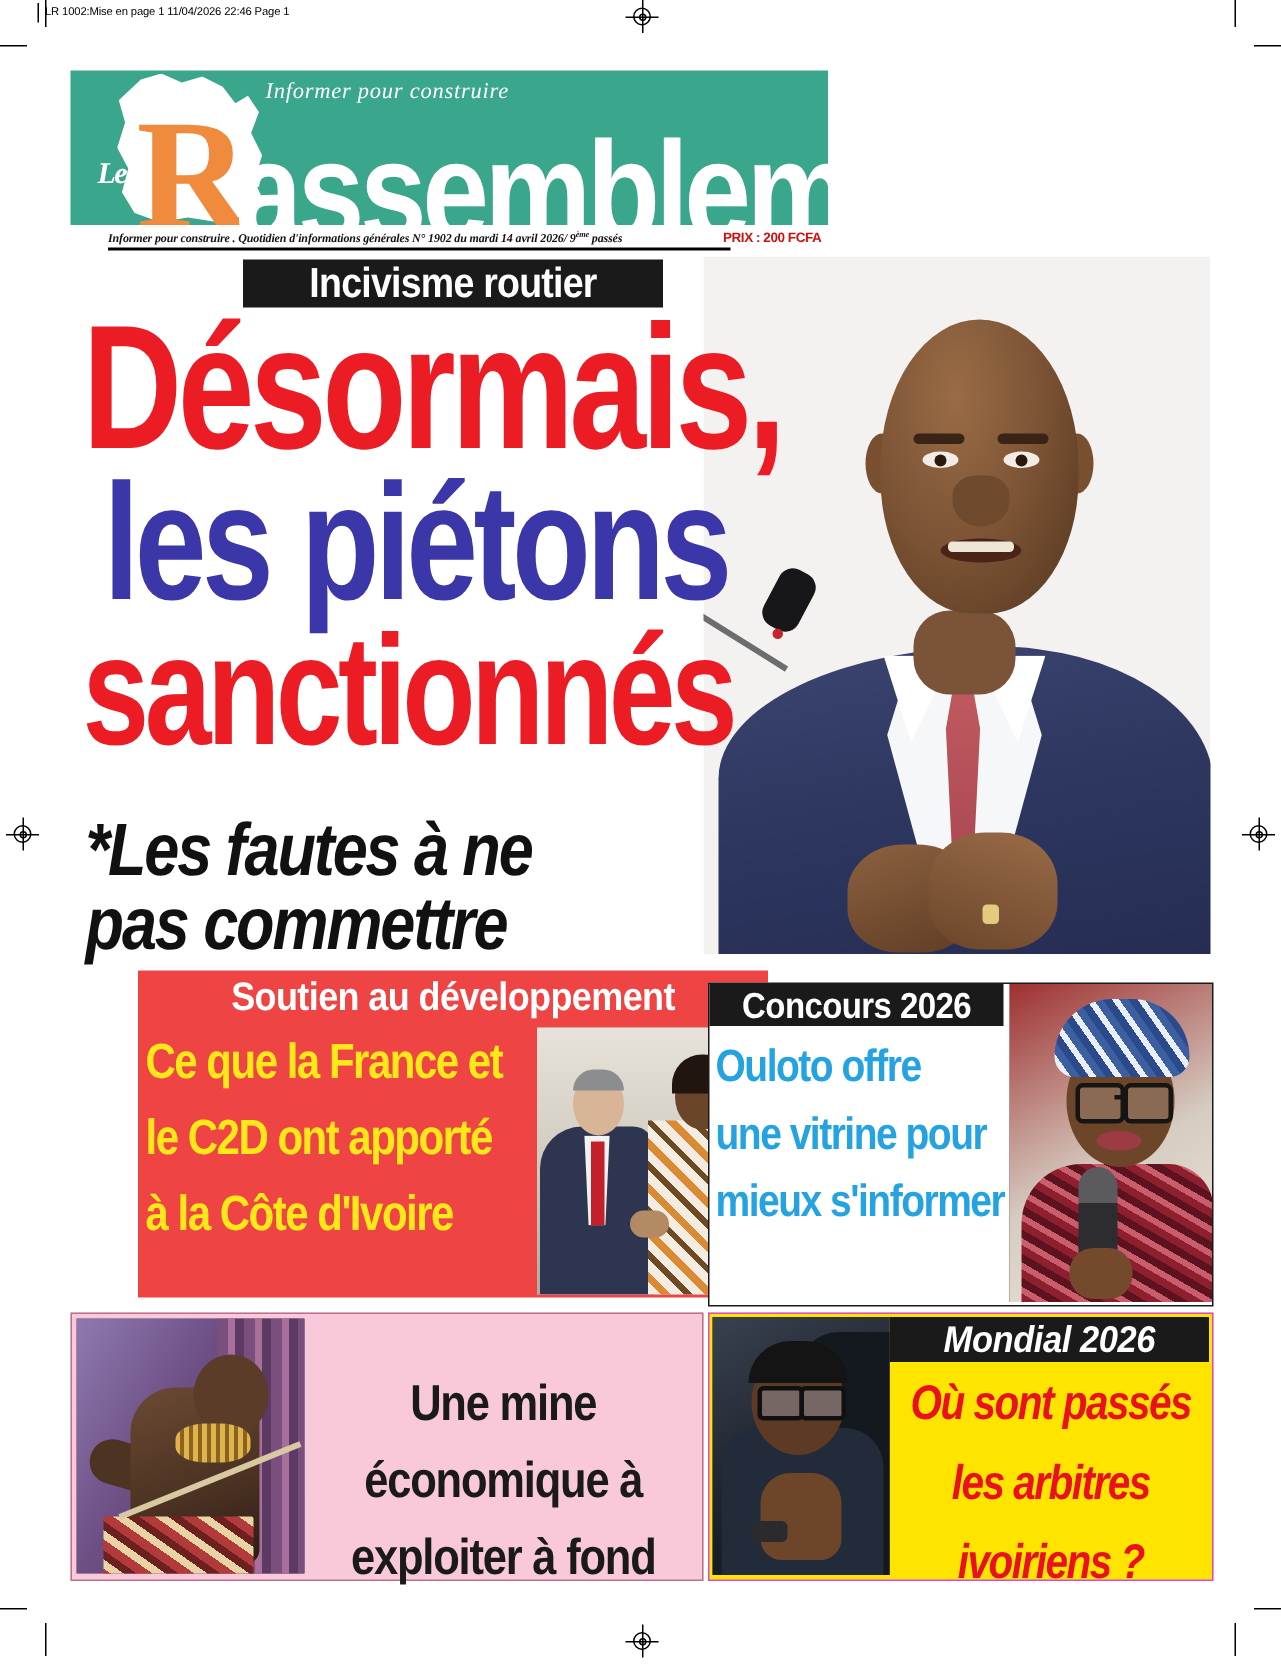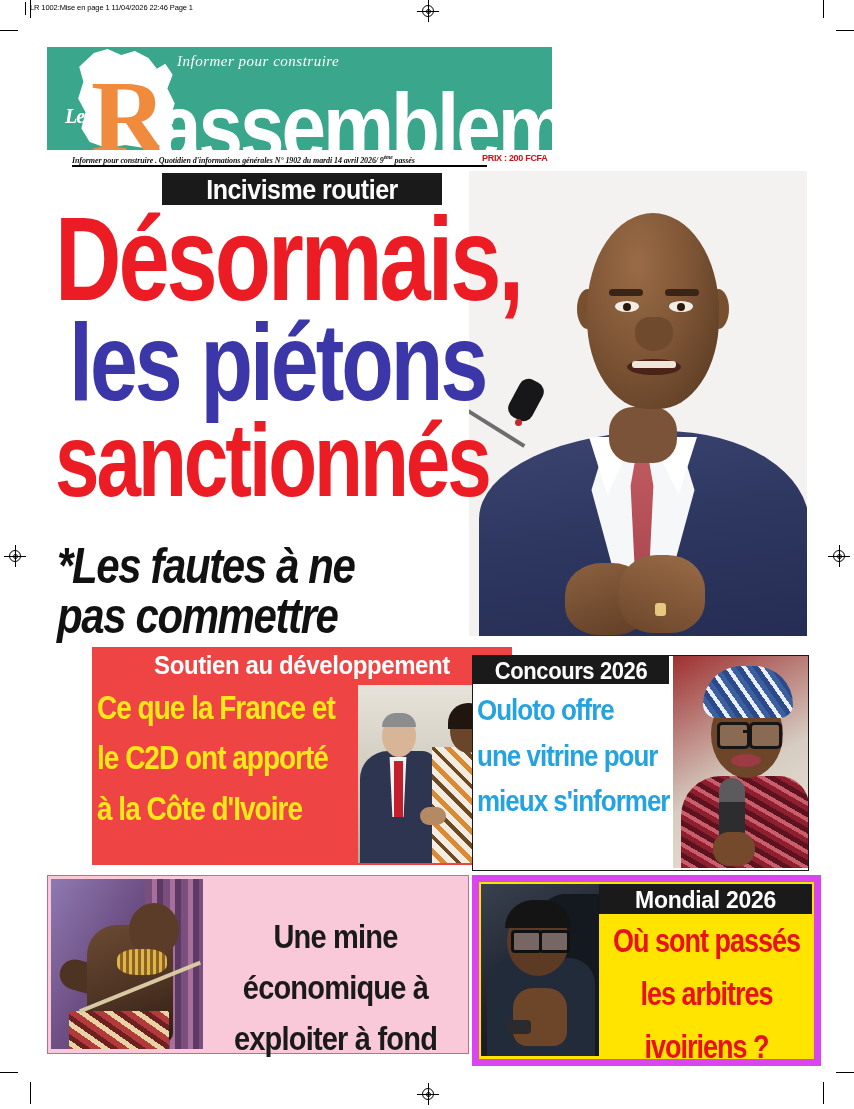--- a/index.html
+++ b/index.html
@@ -219,21 +219,21 @@
     display:block;text-align:center;color:#ffffff;font-size:25px;line-height:32px;font-weight:bold;
     letter-spacing:0px;font-family:"Liberation Sans",sans-serif;transform:scaleY(1.08);
   }
   .masa-title{
     position:absolute;left:157px;top:35px;width:261px;text-align:center;color:#1a1a1a;
     font-size:29px;line-height:44px;font-weight:bold;letter-spacing:-.8px;
     font-family:"Liberation Sans",sans-serif;transform:scaleY(1.16);transform-origin:top center;
   }
 
   
-  .mondialbox{position:absolute;left:425px;top:828px;width:335px;height:177px;background:#ffe400;border:7px solid #d946ef;}
+  .mondialbox{position:absolute;left:425px;top:828px;width:335px;height:177px;background:#ffe400;border:1px solid #d946ef;font-style:italic;}
   .mondial-photo{position:absolute;left:2px;top:2px;width:118px;height:172px;overflow:hidden;background:#1d2330;}
   .fp-bg{position:absolute;inset:0;background:linear-gradient(150deg,#39414f 0%,#1b2029 60%,#0e1218 100%);}
   .fp-chair{position:absolute;right:-10px;top:10px;width:70px;height:162px;border-radius:26px 10px 0 0;background:#14181f;}
   .fp-torso{position:absolute;left:6px;top:74px;width:108px;height:98px;border-radius:26px 26px 0 0;background:#222b3a;}
   .fp-head{position:absolute;left:26px;top:22px;width:62px;height:70px;border-radius:50%;background:#5c3a24;}
   .fp-hair{position:absolute;left:24px;top:16px;width:66px;height:28px;border-radius:32px 32px 0 0;background:#141414;}
   .fp-glass-l{position:absolute;left:30px;top:46px;width:25px;height:17px;border:3px solid #101010;border-radius:4px;background:rgba(170,190,220,.35);}
   .fp-glass-r{position:absolute;left:58px;top:46px;width:25px;height:17px;border:3px solid #101010;border-radius:4px;background:rgba(170,190,220,.35);}
   .fp-hands{position:absolute;left:32px;top:104px;width:54px;height:58px;border-radius:20px 20px 14px 14px;background:#6d4529;}
   .fp-watch{position:absolute;left:26px;top:136px;width:24px;height:14px;border-radius:4px;background:#2b2b2e;}

